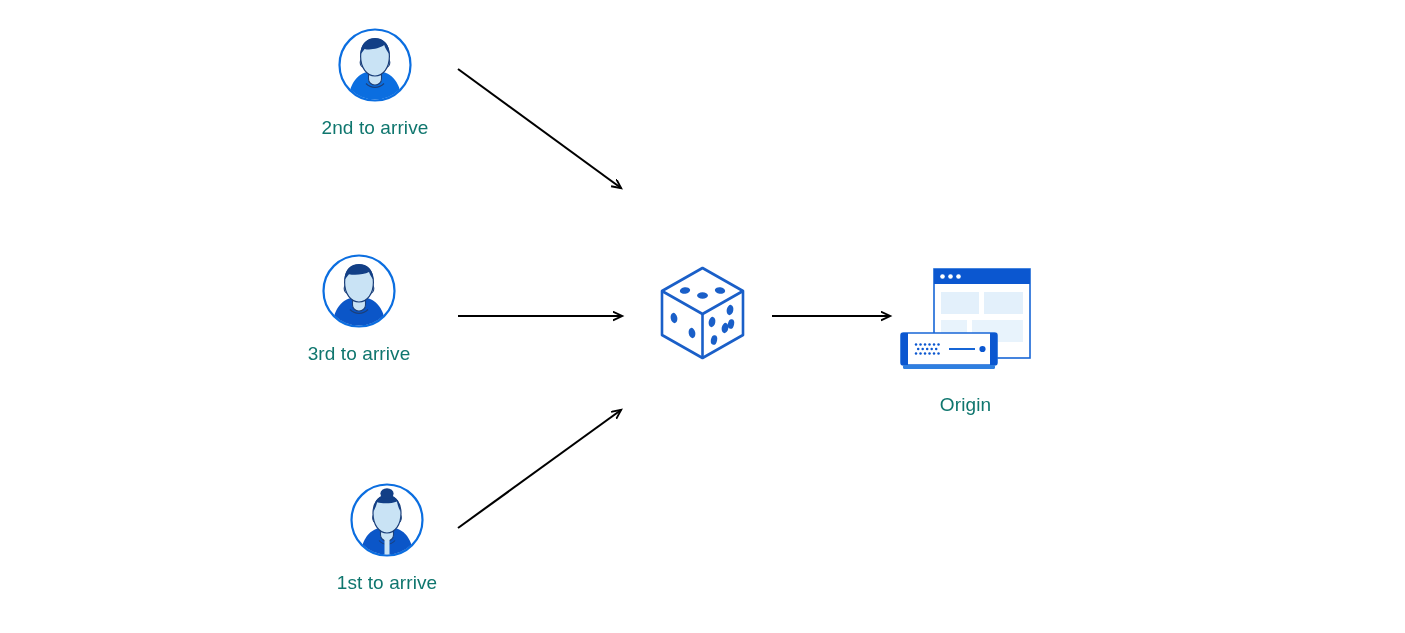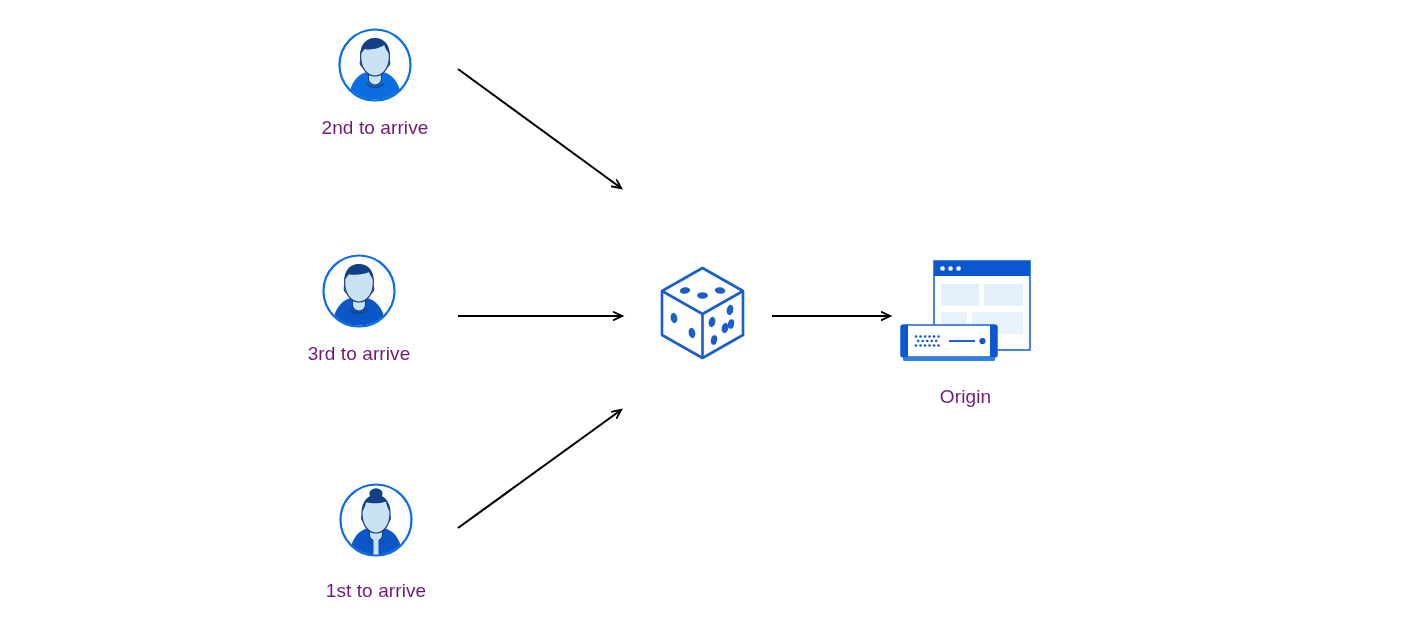--- a/index.html
+++ b/index.html
@@ -24,39 +24,39 @@
     flex-direction: column;
     align-items: center;
   }
   .node-icon {
     display: block;
   }
   .node-label {
     margin-top: 10px;
     font-size: 19px;
     line-height: 22px;
-    color: #701a75;
+    color: #0f766e;
     white-space: nowrap;
     text-align: center;
     letter-spacing: 0.1px;
   }
   .arrow-layer {
     position: absolute;
     left: 0;
     top: 0;
     width: 1405px;
     height: 633px;
     pointer-events: none;
   }
   
   #user-2nd   { left: 300px; top: 27px;  width: 150px; }
   #user-3rd   { left: 284px; top: 253px; width: 150px; }
-  #user-1st   { left: 301px; top: 482px; width: 150px; gap: 8px; }
+  #user-1st   { left: 312px; top: 482px; width: 150px; }
   #dice-node  { left: 655px; top: 262px; width: 95px;  }
-  #origin-node{ left: 893px; top: 252px; width: 145px; }
+  #origin-node{ left: 893px; top: 260px; width: 145px; }
 </style>
 </head>
 <body>
 
 <div id="canvas">
 
   <svg class="arrow-layer" viewBox="0 0 1405 633" xmlns="http://www.w3.org/2000/svg">
     <defs>
       <marker id="ah" markerWidth="12" markerHeight="12" refX="9.2" refY="4.6" orient="auto" markerUnits="userSpaceOnUse">
         <path d="M1,0.6 L9.4,4.6 L1,8.6" fill="none" stroke="#000000" stroke-width="1.9" stroke-linecap="square" stroke-linejoin="miter"></path>

